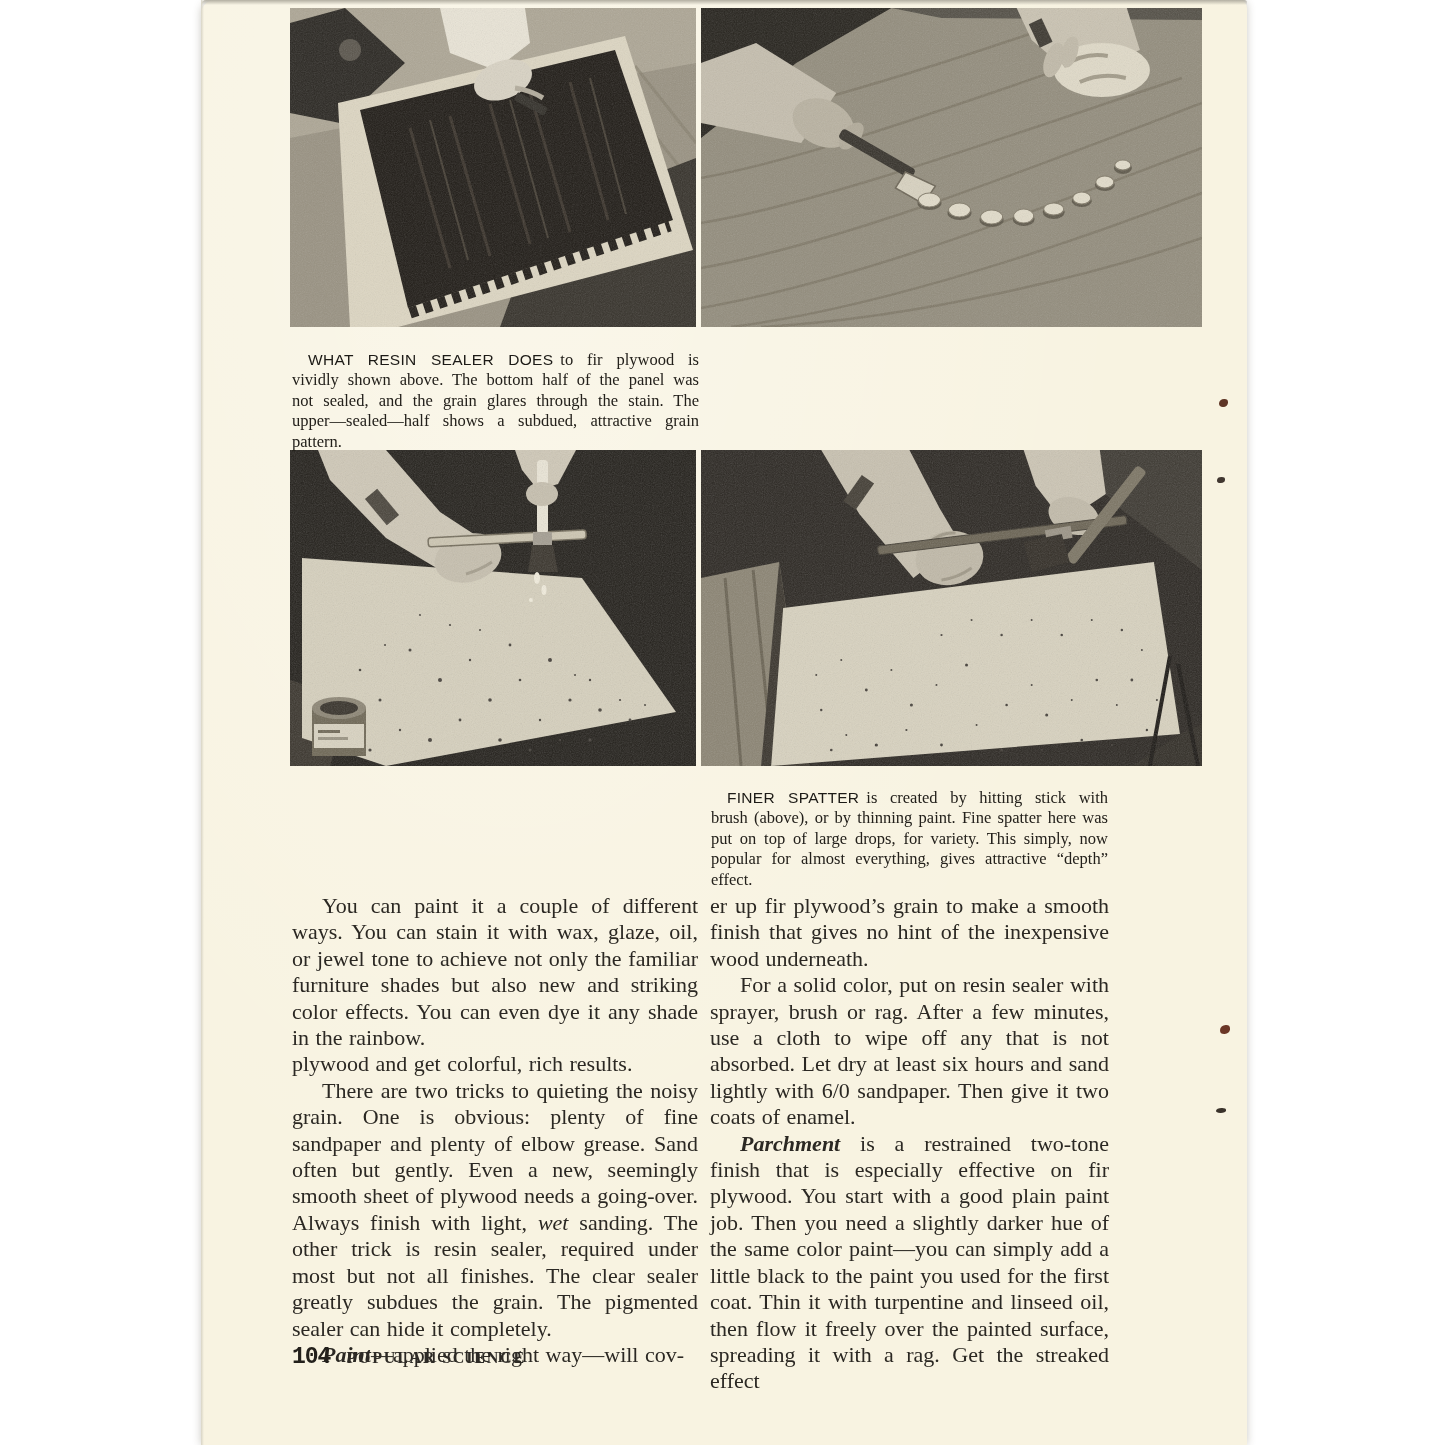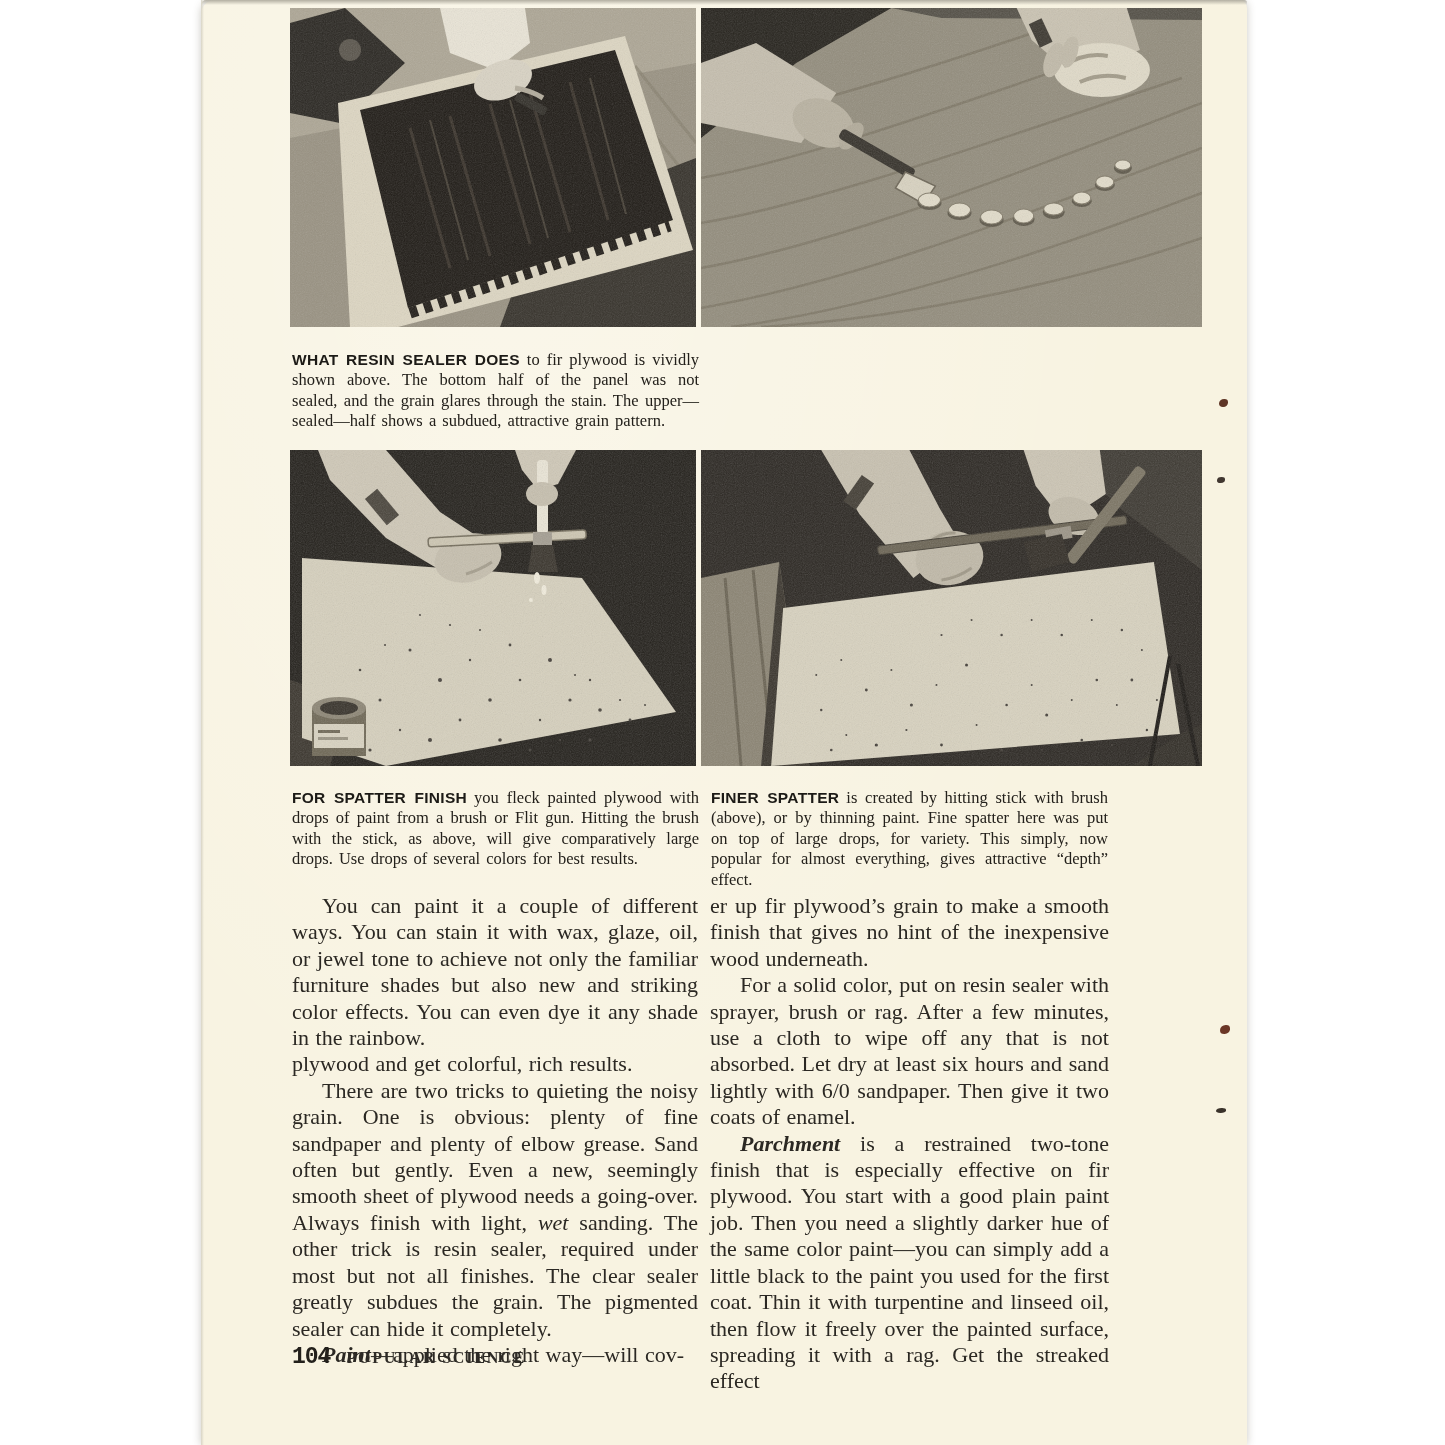--- a/index.html
+++ b/index.html
@@ -20,22 +20,22 @@
   .ph1{left:89px;top:8px;width:406px;height:319px;}
   .ph2{left:500px;top:8px;width:501px;height:319px;}
   .ph3{left:89px;top:450px;width:406px;height:316px;}
   .ph4{left:500px;top:450px;width:501px;height:316px;}
   .caption{position:absolute;font-size:16.5px;line-height:20.6px;text-align:justify;
            color:#23201b;word-spacing:2px;}
   .cap1{left:91px;top:333px;width:407px;}
   .cap2{left:510px;top:333px;width:397px;}
   .cap3{left:91px;top:771px;width:407px;}
   .cap4{left:510px;top:771px;width:397px;}
-  .cap-lead{font-family:"Liberation Sans","DejaVu Sans",sans-serif;font-weight:bold;
-            font-size:15.5px;letter-spacing:.3px;margin-right:7px;color:#1c1a16;}
+  .cap-lead{font-family:"Liberation Sans","DejaVu Sans",sans-serif;font-weight:normal;
+            font-size:15.5px;letter-spacing:.3px;margin-right:7px;color:#1c1a16;margin-left:16px;}
   .col{position:absolute;font-size:22px;line-height:26.4px;text-align:justify;word-spacing:1px;}
   .colL{left:91px;top:893px;width:406px;}
   .colR{left:509px;top:893px;width:399px;}
   .bp{margin:0;}
   .ind{text-indent:30px;}
   .em{font-style:italic;}
   .bi{font-style:italic;font-weight:bold;}
   .footer{position:absolute;left:91px;top:1344px;white-space:nowrap;}
   .pg{font-family:Liberation Mono, monospace;font-weight:bold;font-size:23px;
       letter-spacing:-1px;color:#23201b;margin-top:16px;}
@@ -278,21 +278,20 @@
         <ellipse cx="372" cy="66" rx="26" ry="18" fill="#c2bbaa" transform="rotate(20 372 66)"></ellipse>
         <rect x="176" y="96" width="250" height="9" rx="3" fill="#6b6454" stroke="#443f35" stroke-width="1" transform="rotate(-7 176 96)"></rect>
         <rect x="398" y="6" width="12" height="118" rx="4" fill="#7c7564" transform="rotate(38 404 65)"></rect>
         <rect x="344" y="78" width="26" height="12" fill="#9b9486" transform="rotate(-10 357 84)"></rect>
         <path d="M322,92 L360,84 L368,112 L330,122 Z" fill="#332e27"></path>
         <rect width="500" height="316" filter="url(#g4)" opacity="0.22"></rect>
       </svg>
     </figure>
 
     <p class="caption cap1"><b class="cap-lead">WHAT RESIN SEALER DOES</b><span>to fir plywood is vividly shown above. The bottom half of the panel was not sealed, and the grain glares through the stain. The upper—sealed—half shows a subdued, attractive grain pattern.</span></p>
-    <p class="caption cap3"><b class="cap-lead">FOR SPATTER FINISH</b><span>you fleck painted plywood with drops of paint from a brush or Flit gun. Hitting the brush with the stick, as above, will give comparatively large drops. Use drops of several colors for best results.</span></p>
     <p class="caption cap4"><b class="cap-lead">FINER SPATTER</b><span>is created by hitting stick with brush (above), or by thinning paint. Fine spatter here was put on top of large drops, for variety. This simply, now popular for almost everything, gives attractive “depth” effect.</span></p>
 
     <div class="col colL">
       <p class="bp ind"><span>You can paint it a couple of different ways. You can stain it with wax, glaze, oil, or jewel tone to achieve not only the familiar furniture shades but also new and striking color effects. You can even dye it any shade in the rainbow.</span></p>
       <p class="bp"><span>plywood and get colorful, rich results.</span></p>
       <p class="bp ind"><span>There are two tricks to quieting the noisy grain. One is obvious: plenty of fine sandpaper and plenty of elbow grease. Sand often but gently. Even a new, seemingly smooth sheet of plywood needs a going-over. Always finish with light, </span><i class="em">wet</i><span> sanding. The other trick is resin sealer, required under most but not all finishes. The clear sealer greatly subdues the grain. The pigmented sealer can hide it completely.</span></p>
       <p class="bp ind"><b class="bi">Paint</b><span>—applied the right way—will cov-</span></p>
     </div>
 
     <div class="col colR">

